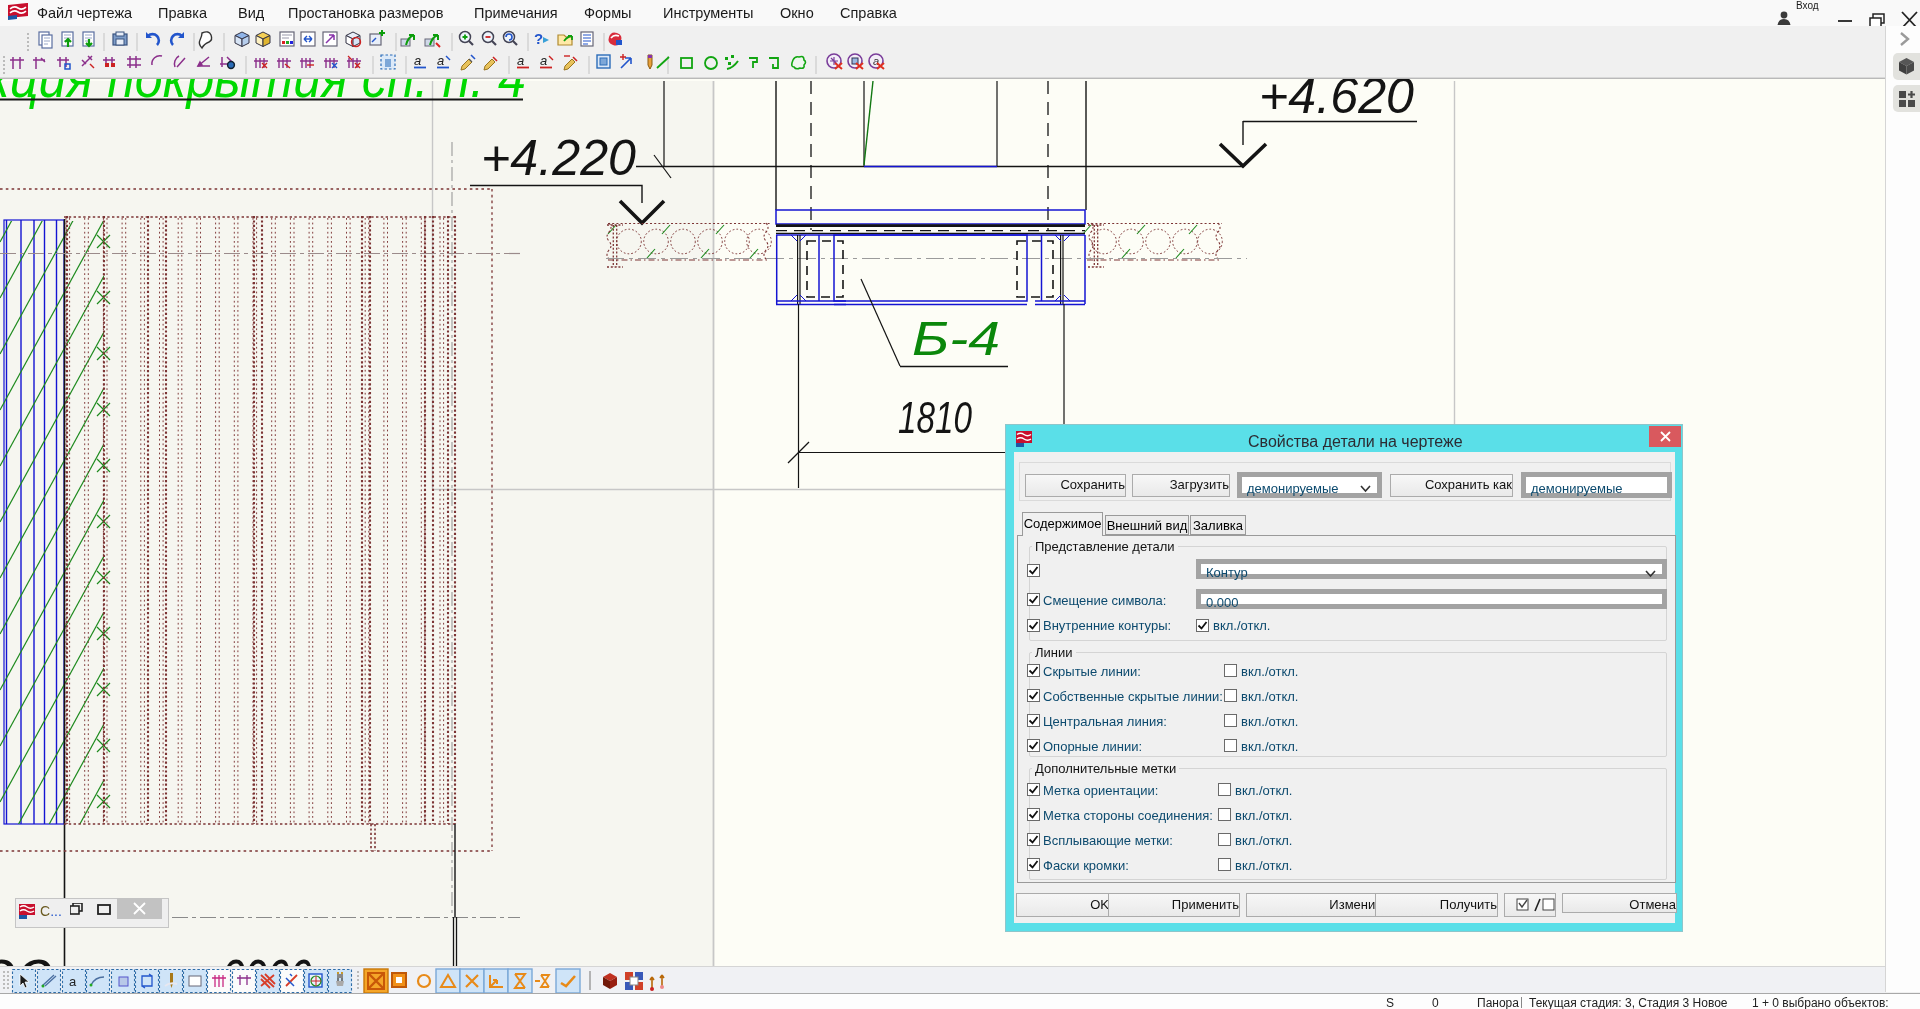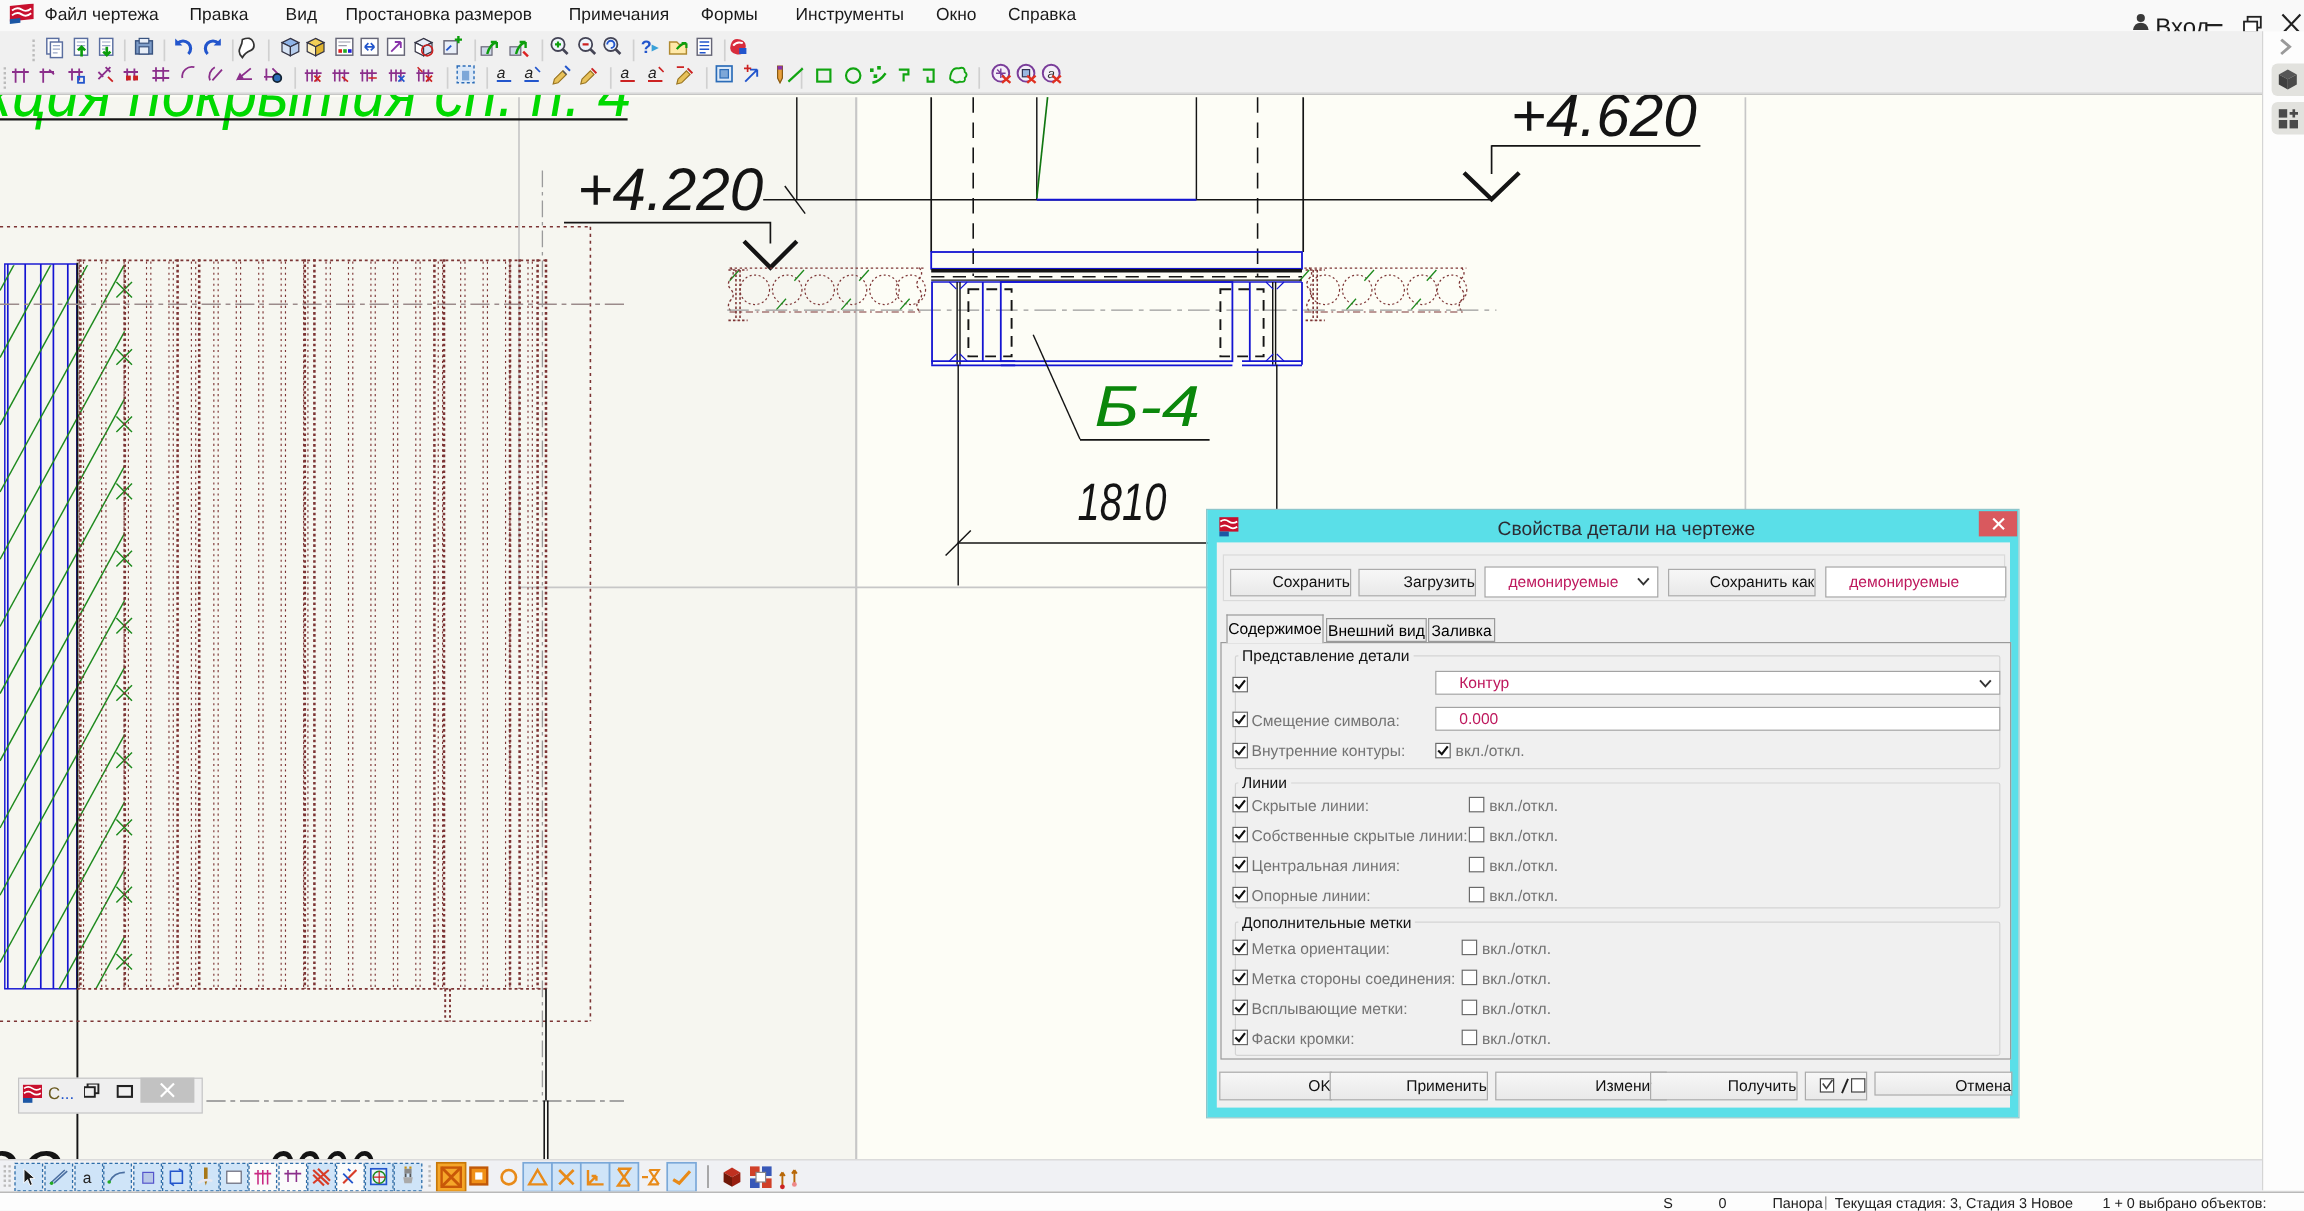--- a/index.html
+++ b/index.html
@@ -9,23 +9,23 @@
 #tb1{left:0;top:26px;width:1920px;height:26px;background:#f0f0f0}
 #tb2{left:0;top:52px;width:1920px;height:26px;background:#f0f0f0;border-bottom:1px solid #d9d9d9}
 #canvas{left:0;top:77px;width:1885px;height:889px;background:#fdfdf6;border-top:2px solid #b9b9b9;overflow:hidden}
 #sidebar{left:1885px;top:26px;width:35px;height:966px;background:#fdfdfd;border-left:1px solid #d5d5d5}
 #btoolbar{left:0;top:966px;width:1885px;height:27px;background:#f0f1f4;border-top:1px solid #d5d5d5}
 #statusbar{left:0;top:993px;width:1920px;height:16px;background:#fdfdfd;border-top:1px solid #a8a8a8}
 .st{position:absolute;top:996px;font-size:12px;color:#222;white-space:nowrap}
 #dlg{left:1006px;top:425px;width:676px;height:506px;background:#5adfe8;outline:1px solid #8dc6cb;box-shadow:none}
 #dlgc{left:1014px;top:452px;width:661px;height:471px;background:#f0f0f0}
 .btn{position:absolute;background:linear-gradient(#f7f7f7,#e9e9e9);border:1px solid #ababab;font-size:13px;color:#111;text-align:right;line-height:20px}
-.tf{position:absolute;background:#fff;border:1px solid #a3a3a3;font-size:13px;color:#be185d;padding-left:19px}
+.tf{position:absolute;background:#fff;border:5px solid #a3a3a3;font-size:13px;color:#0c4a6e;padding-left:5px}
 .cb{position:absolute;width:13px;height:13px;background:#fff;border:1px solid #6a6a6a}
-.lbl{position:absolute;font-size:13px;color:#737373;white-space:nowrap}
+.lbl{position:absolute;font-size:13px;color:#0c4a6e;white-space:nowrap}
 .grp{position:absolute;border:1px solid #d4d4d4;border-radius:2px}
 .grl{position:absolute;font-size:13px;color:#111;background:#f0f0f0;padding:0 3px;white-space:nowrap}
 .tick{position:absolute;width:13px;height:13px}
 #minwin{left:15px;top:898px;width:154px;height:30px;background:#efefef;border:1px solid #c5c5c5}
 
 </style></head><body>
 <div class="abs" id="canvas"><svg width="1885" height="889" viewBox="0 77 1885 889">
       <rect x="0" y="79" width="713" height="887" fill="#f6f6f0"></rect>
 <rect x="713" y="79" width="1180" height="887" fill="#fdfdf6"></rect>
 <line x1="432.5" y1="79" x2="432.5" y2="487" stroke="#c7c7c7" stroke-width="1.4"></line>
@@ -248,21 +248,21 @@
 <div class="mi" style="left:840px">Справка</div>
 <svg class="abs" style="left:8px;top:3px" width="22" height="20">
     <rect x="0" y="2" width="20" height="13" fill="#c8102e" transform="skewY(-6)"></rect>
     <path d="M2 6 q4 -3 8 0 q4 3 8 0 M2 10 q4 -3 8 0 q4 3 8 0" stroke="#fff" stroke-width="1.6" fill="none" transform="skewY(-6)"></path>
     <rect x="0" y="13" width="9" height="4" fill="#1c57a5" transform="skewY(-6)"></rect>
   </svg>
 <svg class="abs" style="left:1776px;top:11px" width="16" height="15">
     <circle cx="8" cy="4" r="3.4" fill="#3a3a3a"></circle>
     <path d="M1.5 14 q1 -6 6.5 -6 q5.5 0 6.5 6 z" fill="#3a3a3a"></path>
   </svg>
-<div class="mi" style="left:1796px;top:12px;font-size:20px">Вход</div>
+<div class="mi" style="left:1796px;top:0;font-size:10px">Вход</div>
 <svg class="abs" style="left:1838px;top:10px" width="82" height="22">
     <line x1="0" y1="11" x2="14" y2="11" stroke="#222" stroke-width="1.8"></line>
     <rect x="35" y="4" width="11" height="9" fill="none" stroke="#222" stroke-width="1.5"></rect>
     <rect x="32" y="8" width="11" height="9" fill="#fff" stroke="#222" stroke-width="1.5"></rect>
     <path d="M64 2 l15 16 M79 2 l-15 16" stroke="#222" stroke-width="1.8"></path>
   </svg>
 <div class="abs" id="tb1"></div>
 <svg class="abs" style="left:0;top:29px" width="1920" height="26">
     <line x1="28" y1="4" x2="28" y2="22" stroke="#bbb" stroke-width="2" stroke-dasharray="2 2"></line>
     <line x1="104" y1="4" x2="104" y2="22" stroke="#d0d0d0" stroke-width="1.4"></line>

